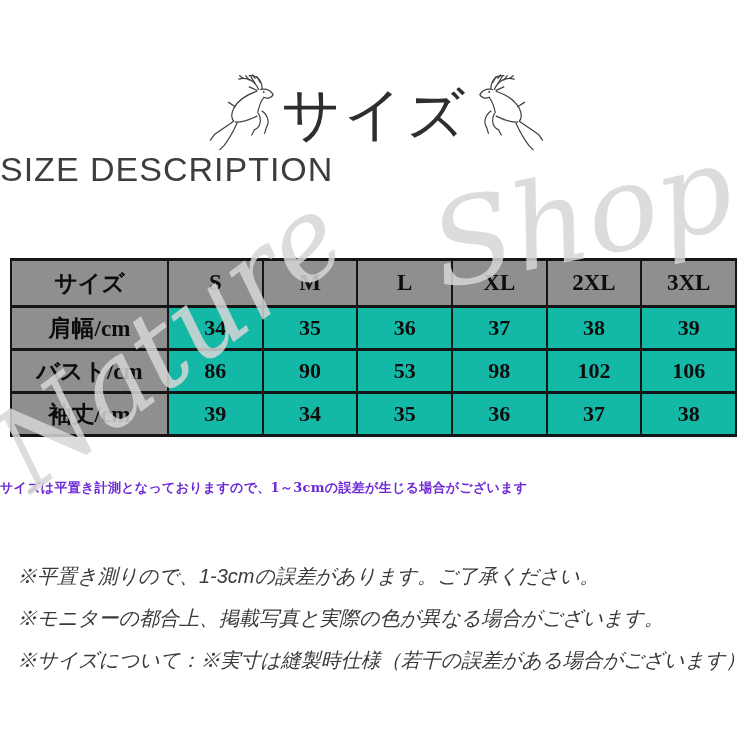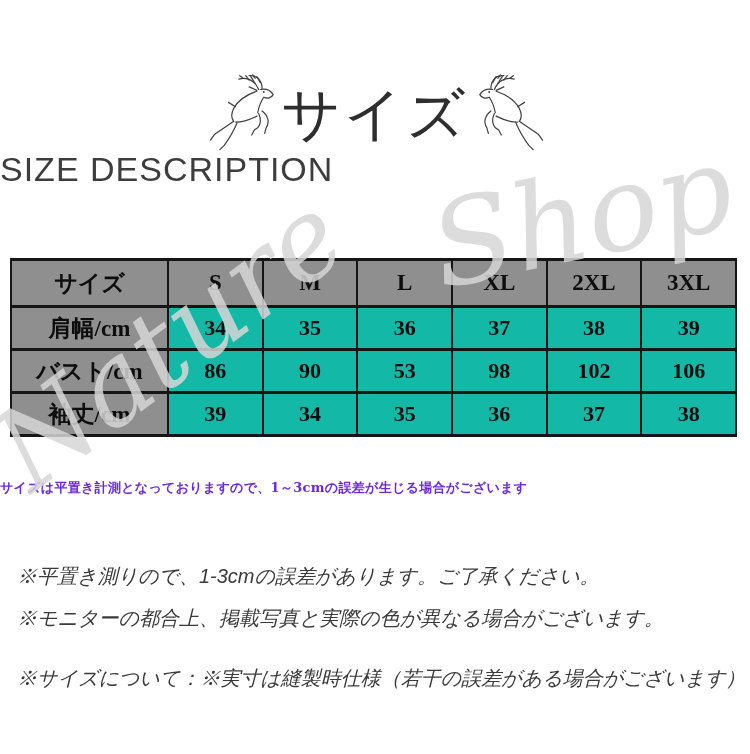--- a/index.html
+++ b/index.html
@@ -61,21 +61,21 @@
     color:#6d28d9; z-index:2; letter-spacing:0.3px;
   }
 
   
   .remark {
     position:absolute; left:17px; right:8px; font-size:20px; color:#3a3a3a;
     font-family:"Liberation Sans", sans-serif; z-index:2; white-space:nowrap;font-style:italic;
   }
   .remark-1 { top:563px; }
   .remark-2 { top:605px; }
-  .remark-3 { top:647px;margin-top:18px; }
+  .remark-3 { top:647px; }
 </style>
 </head>
 <body>
 
 <div class="page">
 
   <div class="watermark wm-shop">Shop</div>
   <div class="watermark wm-nature">Nature</div>
 
   <div class="deer deer-left">

